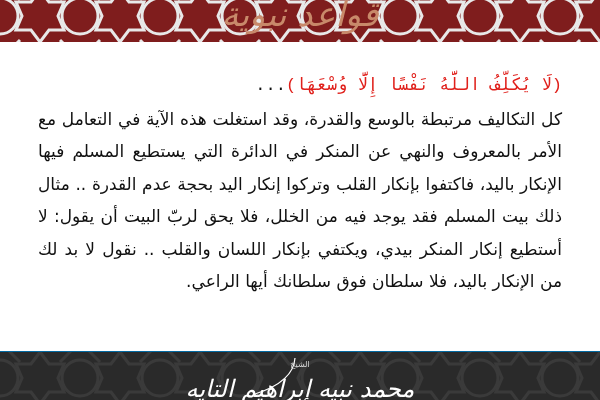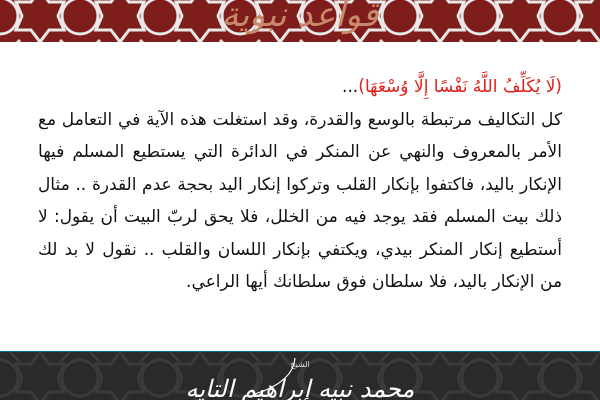--- a/index.html
+++ b/index.html
@@ -17,21 +17,21 @@
     position: absolute; left: 0; right: 0; top: -14px; text-align: center;
     font-family: "DejaVu Serif", serif; font-size: 34px; font-style: italic;
     color: #c8896a; direction: rtl; line-height: 56px;
   }
   .content {
     position: absolute; left: 38px; right: 38px; top: 70px;
     direction: rtl; text-align: justify; text-align-last: right;
     font-family: "DejaVu Sans", sans-serif;
     font-size: 17px; line-height: 32.5px; color: #111111;
   }
-  .verse-line { display: block; text-align: right; }
+  .verse-line { display: block; text-align: right; font-family: Liberation Mono, monospace; }
   .verse { color: #e0201b; }
   .ellipsis { color: #111111; }
   .footer {
     position: absolute; left: 0; top: 351px; width: 600px; height: 49px;
     background: #2a2a2a; overflow: hidden;
     border-top: 1px solid #0369a1;
   }
   .footer svg.pattern { position: absolute; left: 0; top: 0; }
   .footer .title {
     position: absolute; left: 0; right: 0; top: 8px; text-align: center;

